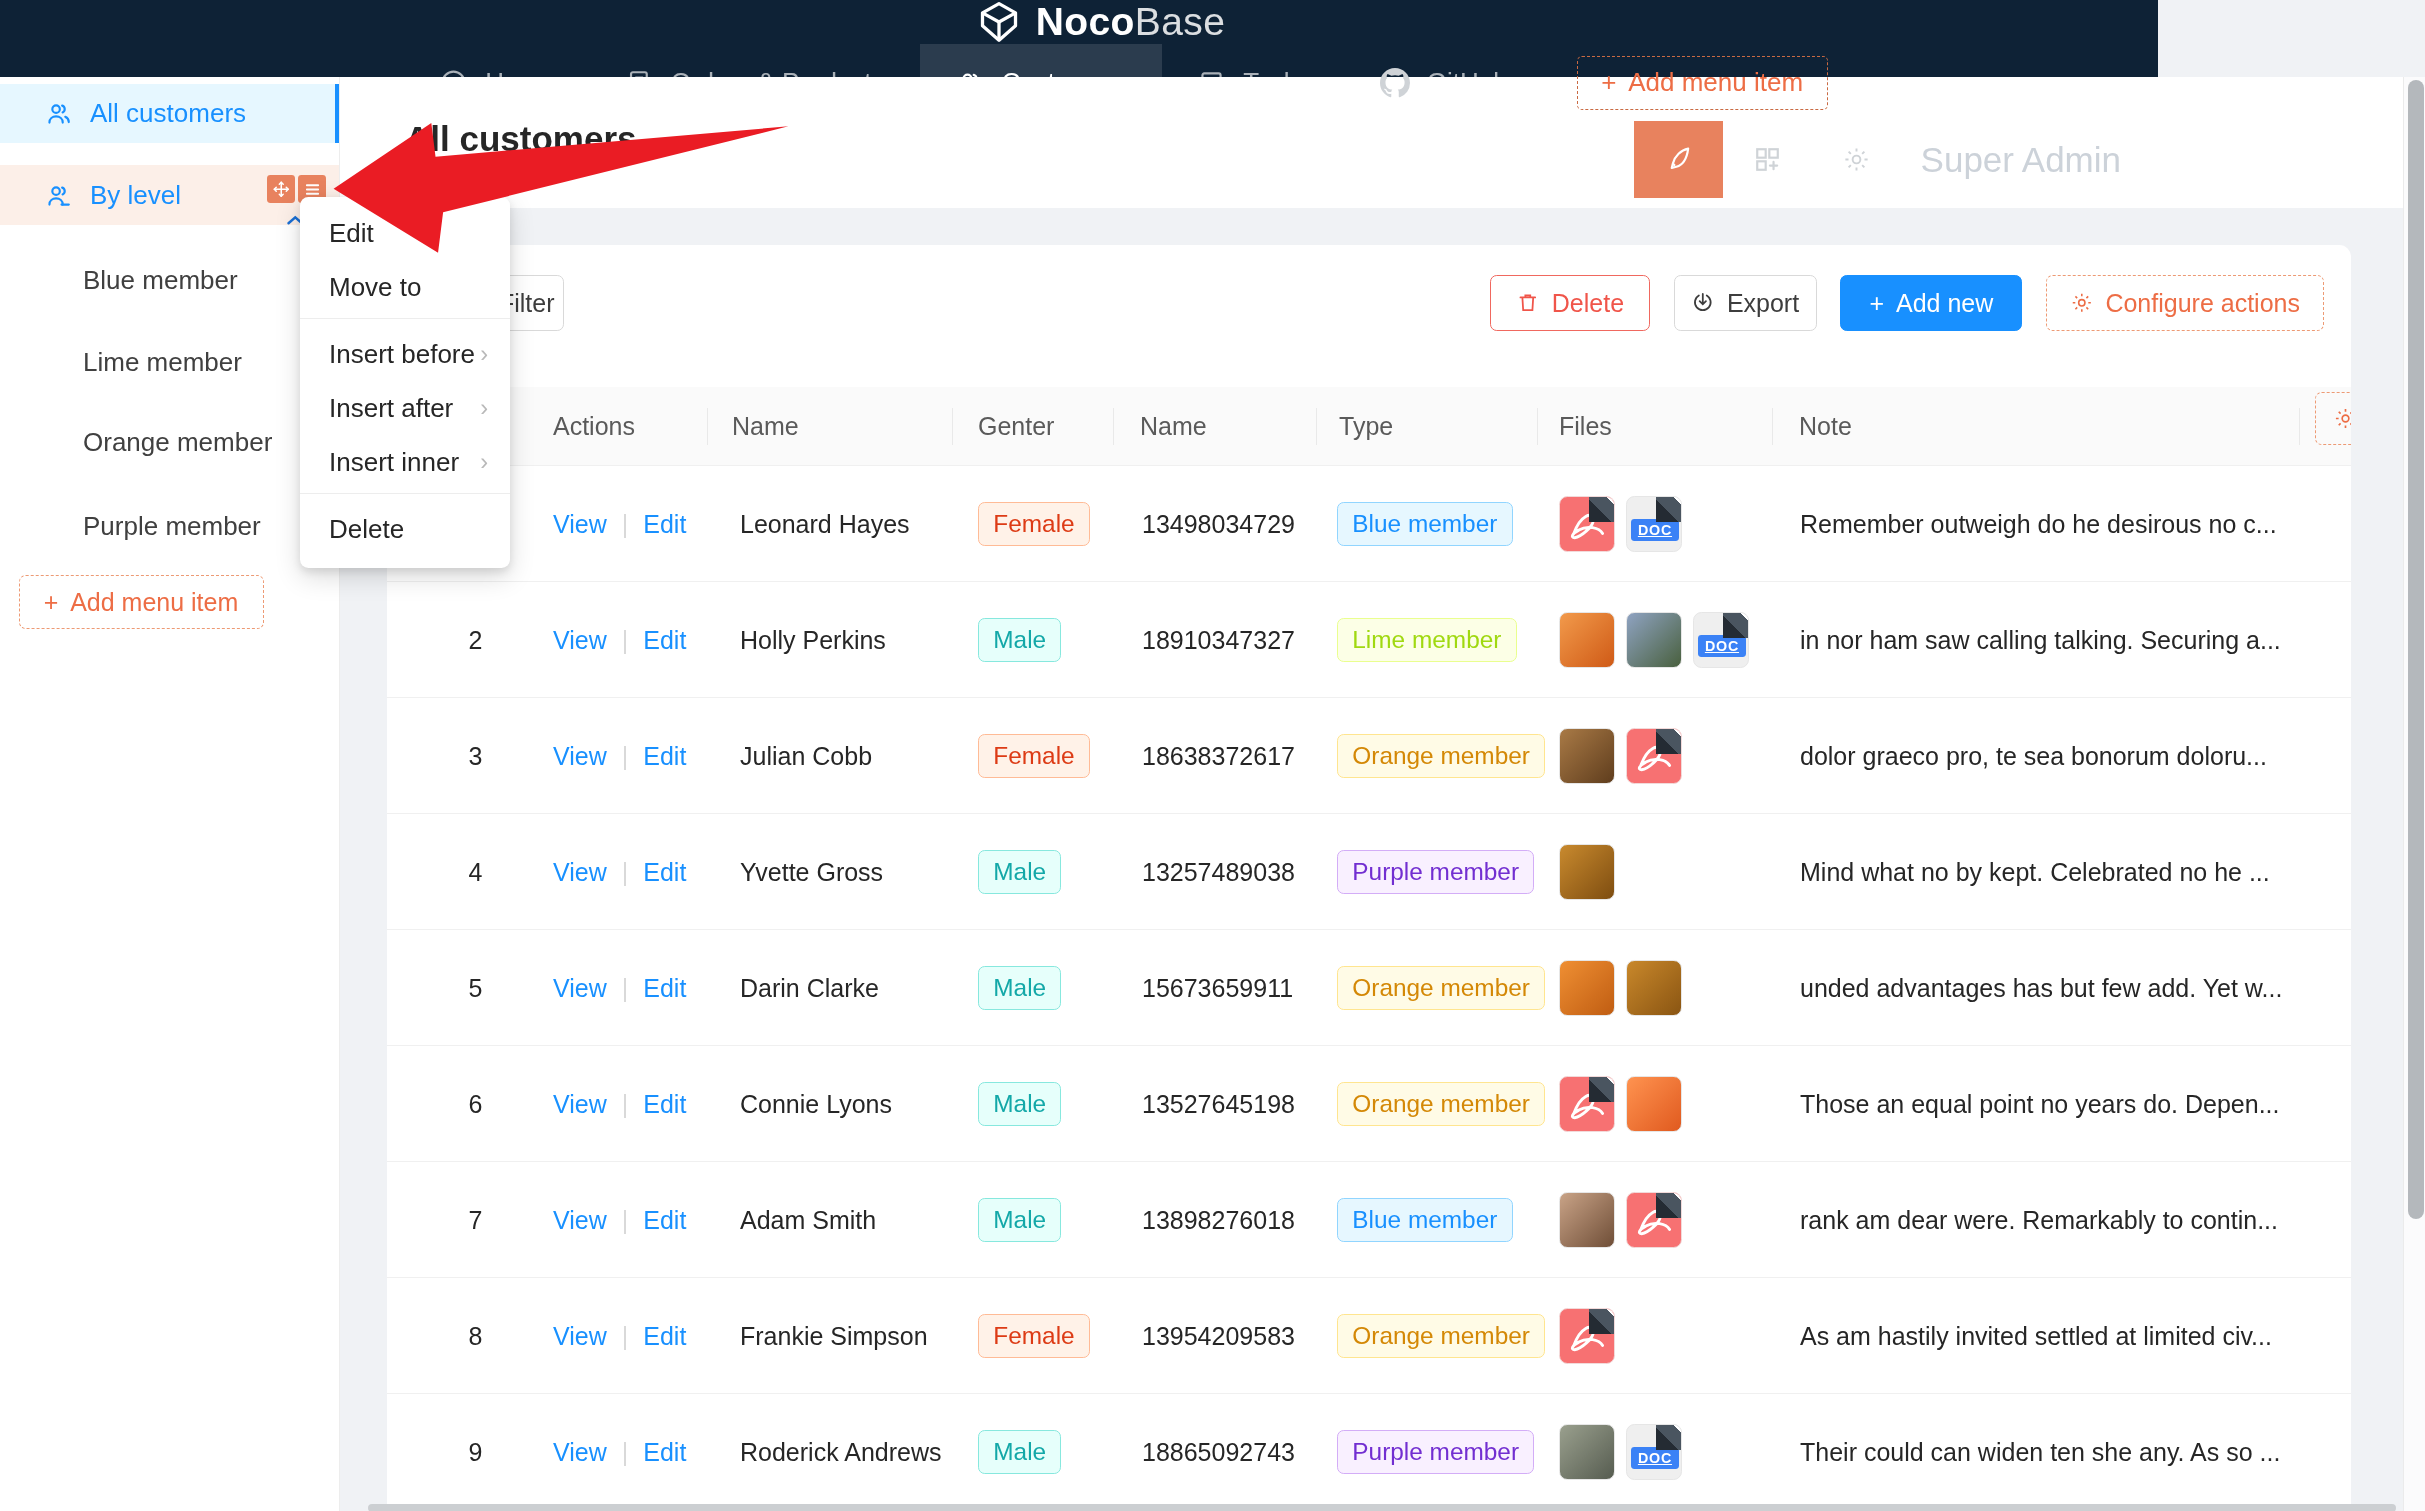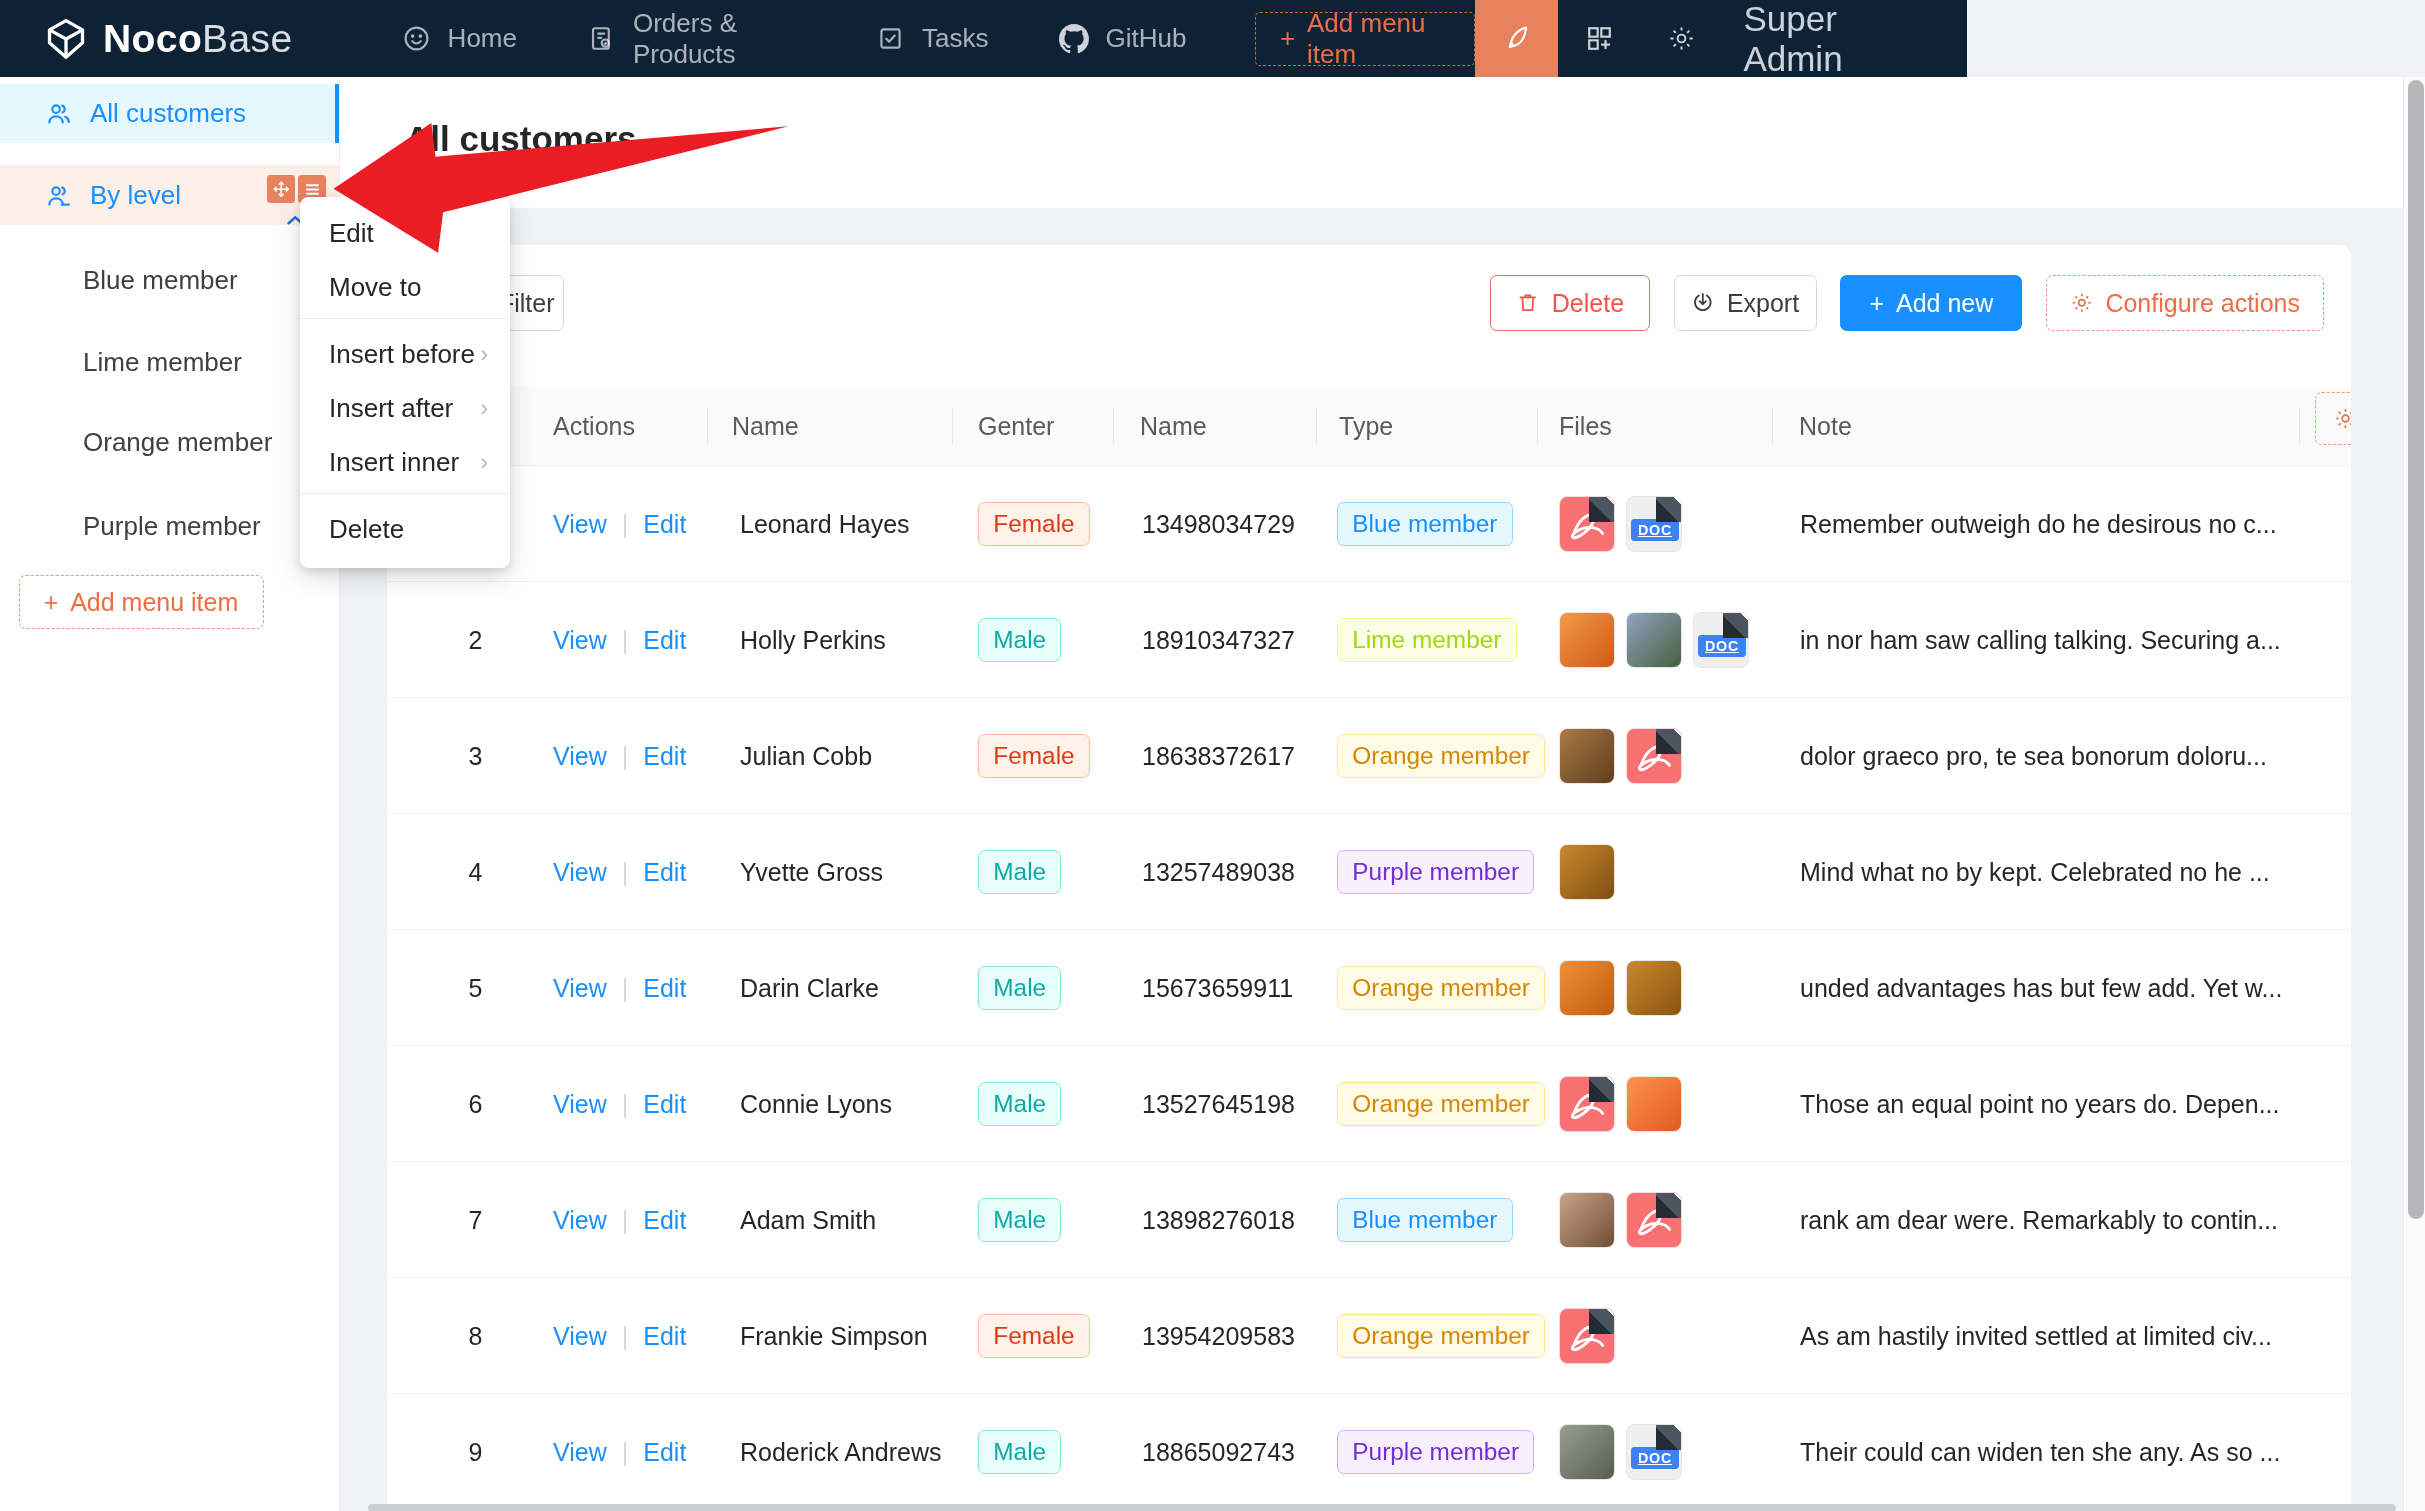--- a/index.html
+++ b/index.html
@@ -1,22 +1,22 @@
 <!DOCTYPE html>
 <html style="font-size:13.5px"><head>
 <meta charset="utf-8">
 <style>
   html,body{margin:0;padding:0;background:#e8eaed;}
   .stage{position:relative;width:2426px;height:1512px;overflow:hidden;
          font-family:"Liberation Sans","DejaVu Sans",sans-serif;background:#f0f2f5;}
   svg{display:block}
 
   
-  .navbar{position:absolute;left:0;top:0;width:1967px;height:77px;background:#0e2236;
-          display:flex;align-items:center;z-index:30;}
+  .navbar{position:absolute;left:0;top:0;width:2158px;height:77px;background:#0e2236;
+          display:flex;align-items:center;z-index:30;flex-direction:column;}
   .brand{display:flex;align-items:center;margin-left:44px;}
   .brand-name{font-size:39px;color:#fff;margin-left:15px;letter-spacing:0.4px;}
   .brand-name .bold{font-weight:700;}
   .brand-name .light{font-weight:300;color:rgba(255,255,255,.85);}
   .nav-items{display:flex;align-items:center;height:77px;margin-left:74px;}
   .nav-item{display:flex;align-items:center;gap:17px;height:77px;padding:0 35px;
             color:rgba(255,255,255,.65);font-size:26px;cursor:pointer;}
   .nav-item.active{background:rgba(255,255,255,.12);color:#fff;}
   .nav-add{display:flex;align-items:center;gap:11.8px;margin-left:34px;height:52px;padding:0 23.6px;
            border:1.7px dashed #c96a43;border-radius:5px;color:#ed6d45;font-size:26px;}
@@ -152,20 +152,31 @@
         <span>
           <svg width="29" height="29" viewBox="0 0 24 24" fill="none" stroke="currentColor" stroke-width="1.8">
             <rect x="5" y="3.5" width="13" height="17" rx="1.5"></rect>
               <path d="M8.5 8h6.5M8.5 11.5h4"></path>
               <circle cx="15.2" cy="15.8" r="3"></circle>
               <path d="M14 15.9l.9.9 1.6-1.7"></path>
           </svg>
         </span>
         <span>Orders &amp; Products</span>
       </div>
+      <div class="nav-item active">
+        <span>
+          <svg width="30" height="30" viewBox="0 0 24 24" fill="none" stroke="currentColor" stroke-width="1.8" stroke-linecap="round">
+            <circle cx="10" cy="8.4" r="3.1"></circle>
+              <path d="M4.5 19.5c0-3.1 2.5-5.1 5.5-5.1s5.5 2 5.5 5.1"></path>
+              <path d="M15 5.5a3 3 0 0 1 .4 5.6"></path>
+              <path d="M17.6 14.7c1.7.8 2.9 2.3 2.9 4.4"></path>
+          </svg>
+        </span>
+        <span>Customers</span>
+      </div>
       <div class="nav-item">
         <span>
           <svg width="29" height="29" viewBox="0 0 24 24" fill="none" stroke="currentColor" stroke-width="1.8">
             <rect x="4.5" y="4.5" width="15" height="15" rx="1.5"></rect>
               <path d="M8.5 12.2l2.4 2.4 4.6-5" stroke-linecap="round"></path>
           </svg>
         </span>
         <span>Tasks</span>
       </div>
       <div class="nav-item">

